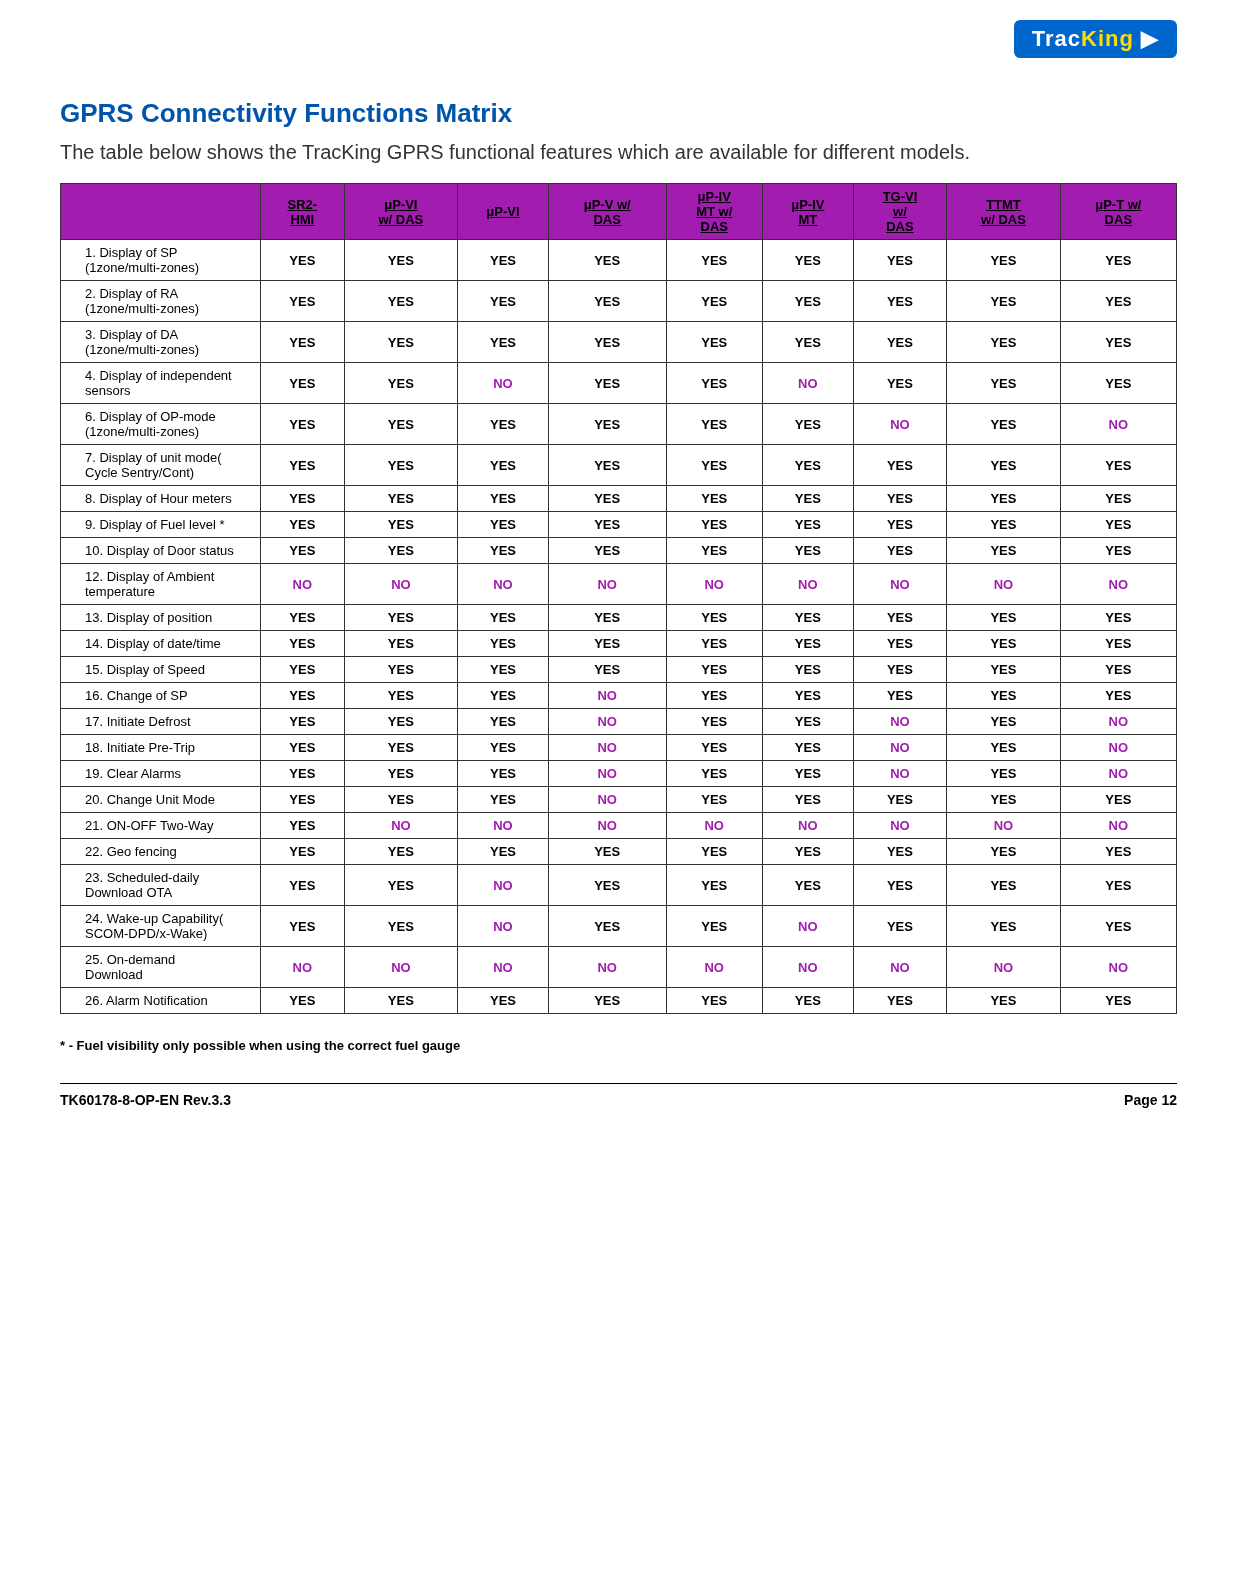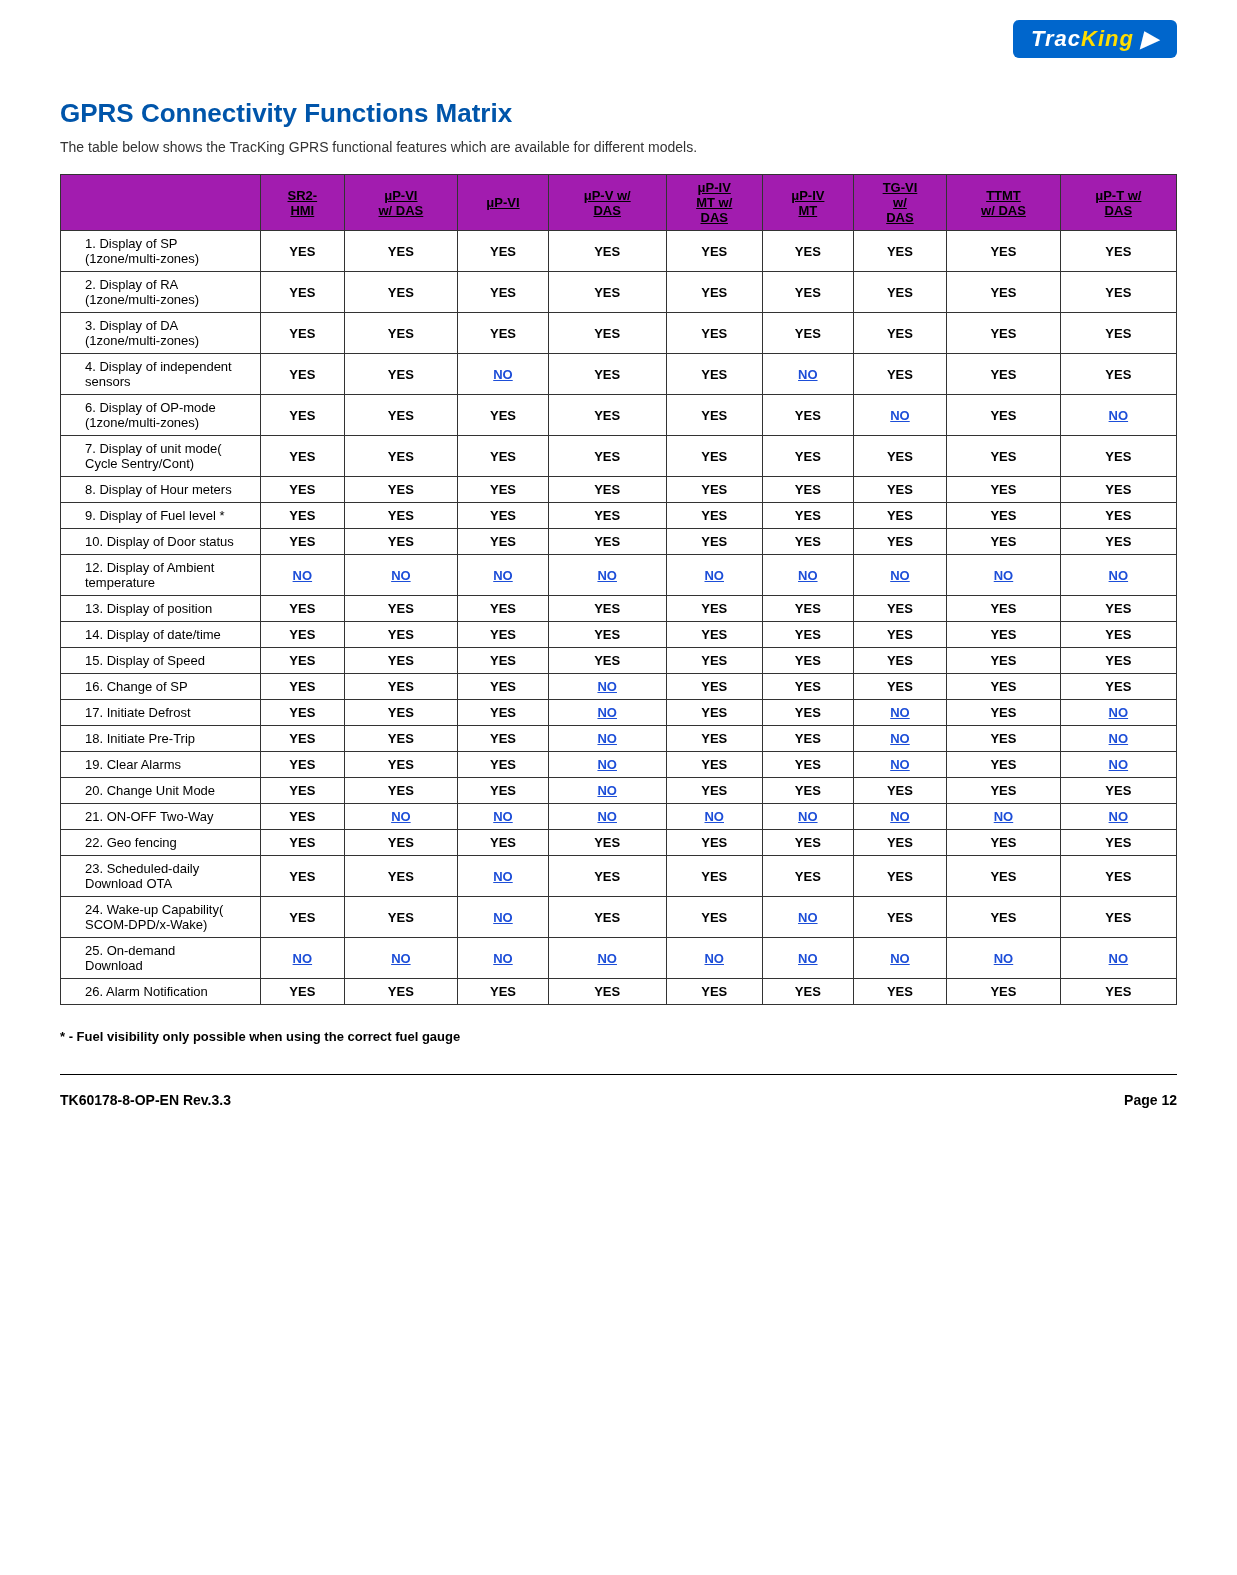--- a/index.html
+++ b/index.html
@@ -8,42 +8,41 @@
       background: #fff;
       color: #000;
       width: 1237px;
       min-height: 1575px;
       padding: 20px 60px 40px 60px;
     }
     .header-logo {
       display: flex;
       justify-content: flex-end;
       margin-bottom: 10px;
-      font-style: italic;
     }
     .logo-box {
       background: #0066cc;
       color: #fff;
       font-size: 22px;
       font-weight: bold;
       padding: 6px 18px;
       border-radius: 6px;
       letter-spacing: 1px;
     }
     .logo-box span.trac { color: #fff; }
     .logo-box span.king { color: #ffdd00; }
     h1 {
       font-size: 26px;
       color: #0055aa;
       font-weight: bold;
       margin-bottom: 8px;
       margin-top: 40px;
     }
     .subtitle {
-      font-size: 14px;
+      font-size: 20px;
       color: #333;
       margin-bottom: 16px;
       line-height: 1.5;
     }
     table {
       width: 100%;
       border-collapse: collapse;
       font-size: 13px;
     }
     th, td {
@@ -62,37 +61,36 @@
       font-size: 13px;
       background: #a21caf;
       text-decoration: underline;
     }
     .yes {
       font-weight: bold;
       color: #000;
     }
     .no {
       font-weight: bold;
-      color: #1d4ed8;
-      text-decoration: underline;
+      color: #a21caf;
     }
     .footnote {
       font-size: 13px;
       font-weight: bold;
       margin-top: 24px;
     }
     .footer {
       display: flex;
       justify-content: space-between;
       margin-top: 30px;
       font-size: 14px;
       font-weight: bold;
       color: #000;
       border-top: 1px solid #000;
-      padding-top: 17px;
+      padding-top: 8px;
     }
   </style>
 </head>
 <body>
 
 <div class="header-logo">
   <div class="logo-box">
     <span class="trac">Trac</span><span class="king">King</span> ▶
   </div>
 </div>

